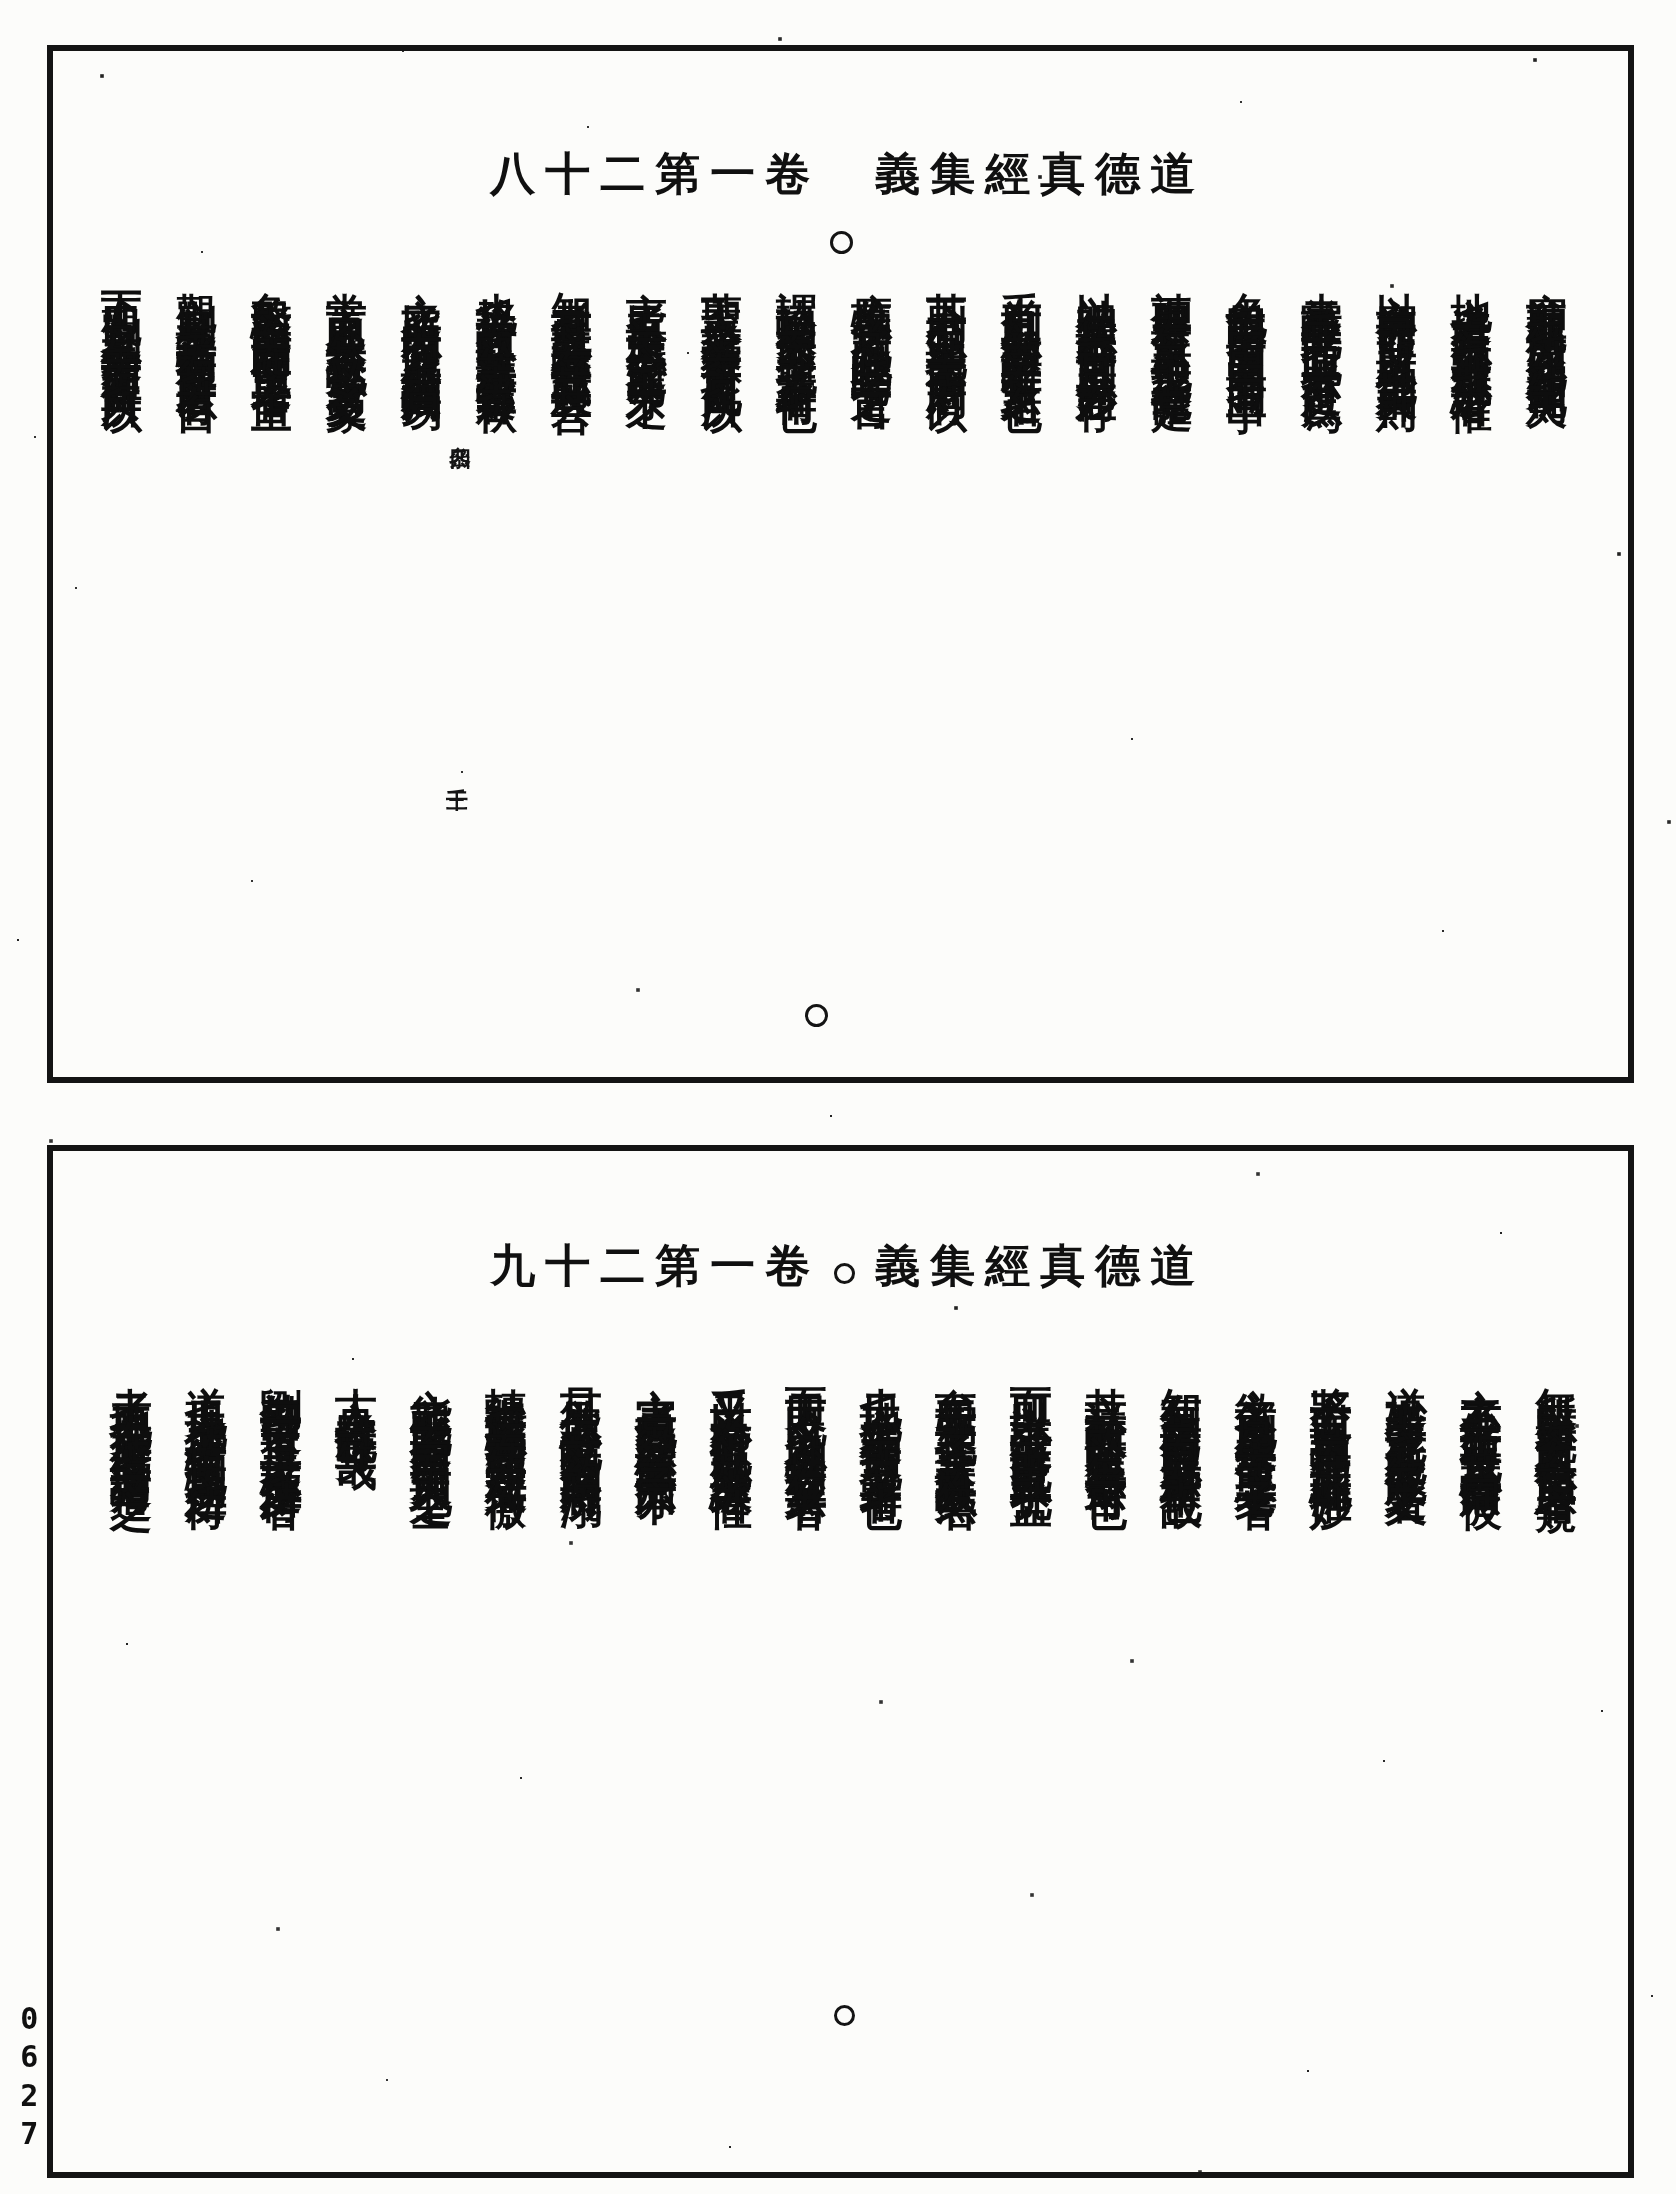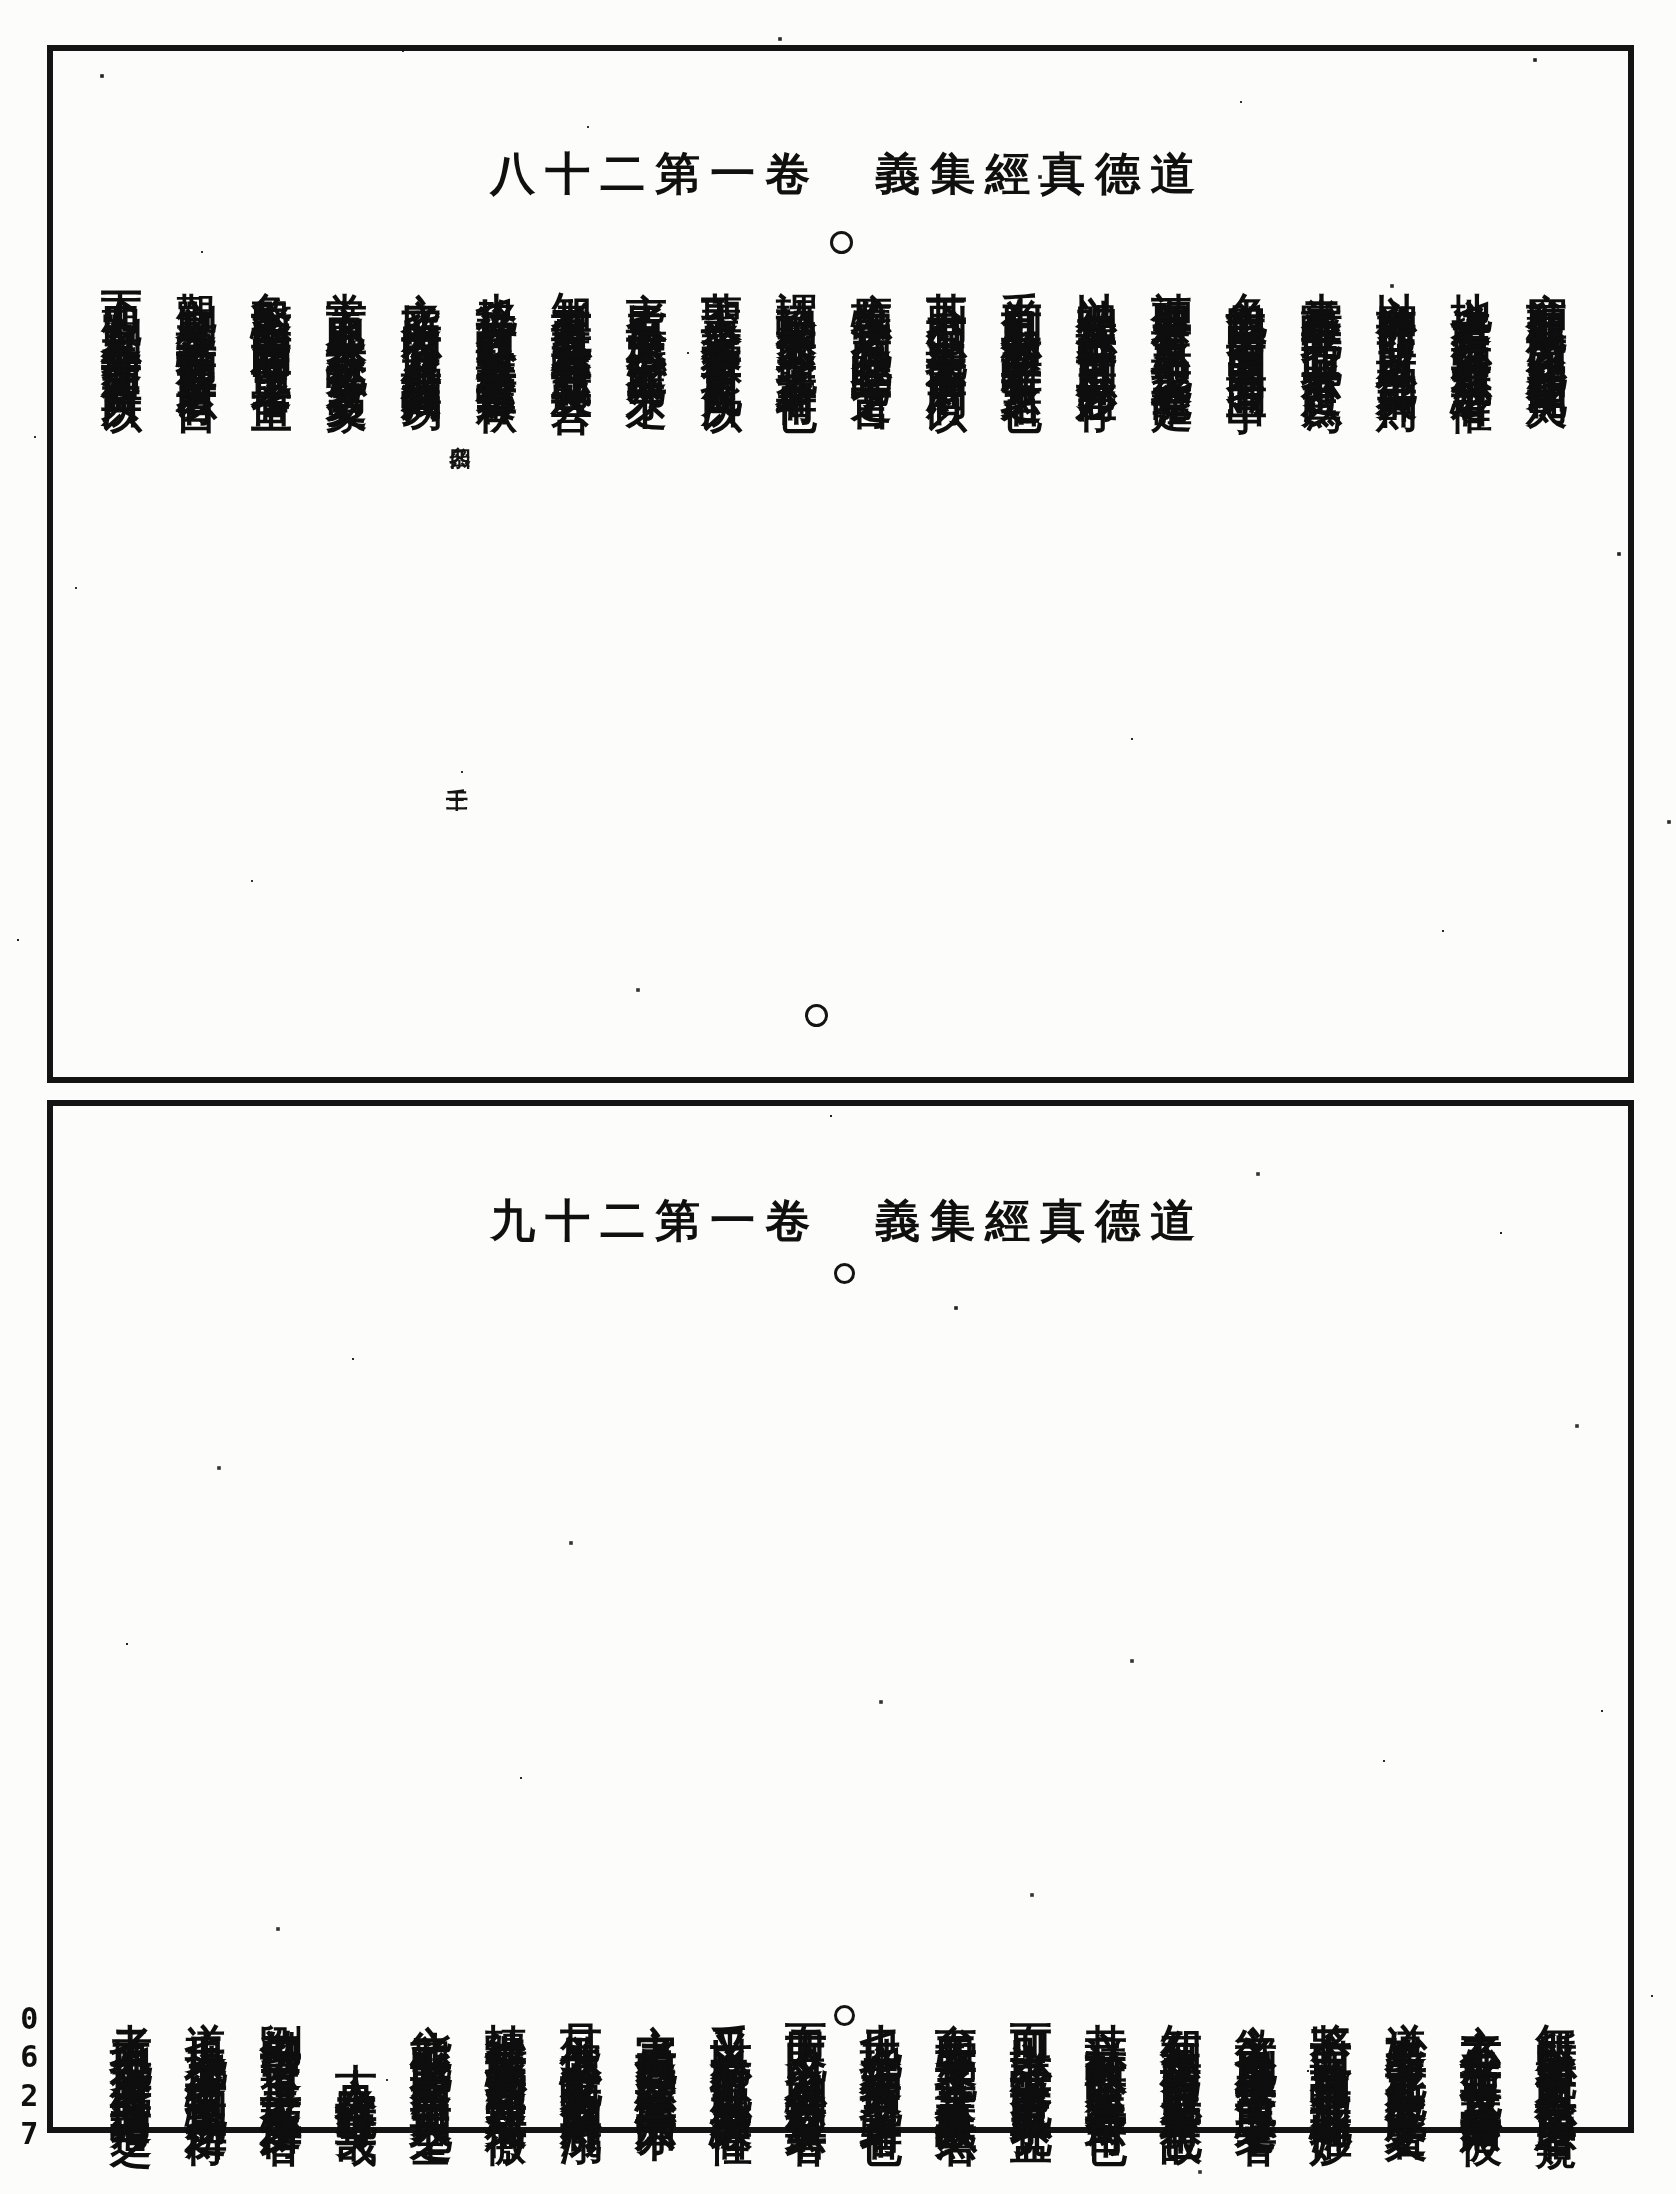--- a/index.html
+++ b/index.html
@@ -30,21 +30,21 @@
       955px 1307px 0 0.8px #222, 386px 2079px 0 0 #333, 1601px 1710px 0 0 #2a2a2a,
       570px 1542px 0 0.8px #333, 17px 939px 0 0 #222, 1131px 1660px 0 0.8px #333;
   }
   .panel{
     position:absolute;left:47px;width:1587px;
     border:6.7px solid #141414;
     box-sizing:border-box;
     background:transparent;
   }
   .panel.top{top:45px;height:1038px;}
-  .panel.bottom{top:1100px;height:1033px;text-align:right;}
+  .panel.bottom{top:1145px;height:1033px;}
   .panel-header{
     position:absolute;left:50%;transform:translateX(-49%);
     white-space:nowrap;
     font-size:45px;line-height:52px;letter-spacing:10px;
     color:#101010;font-weight:bold;
   }
   .panel.top .panel-header{top:97px;}
   .panel.bottom .panel-header{top:89px;}
   .textblock{
     position:absolute;

